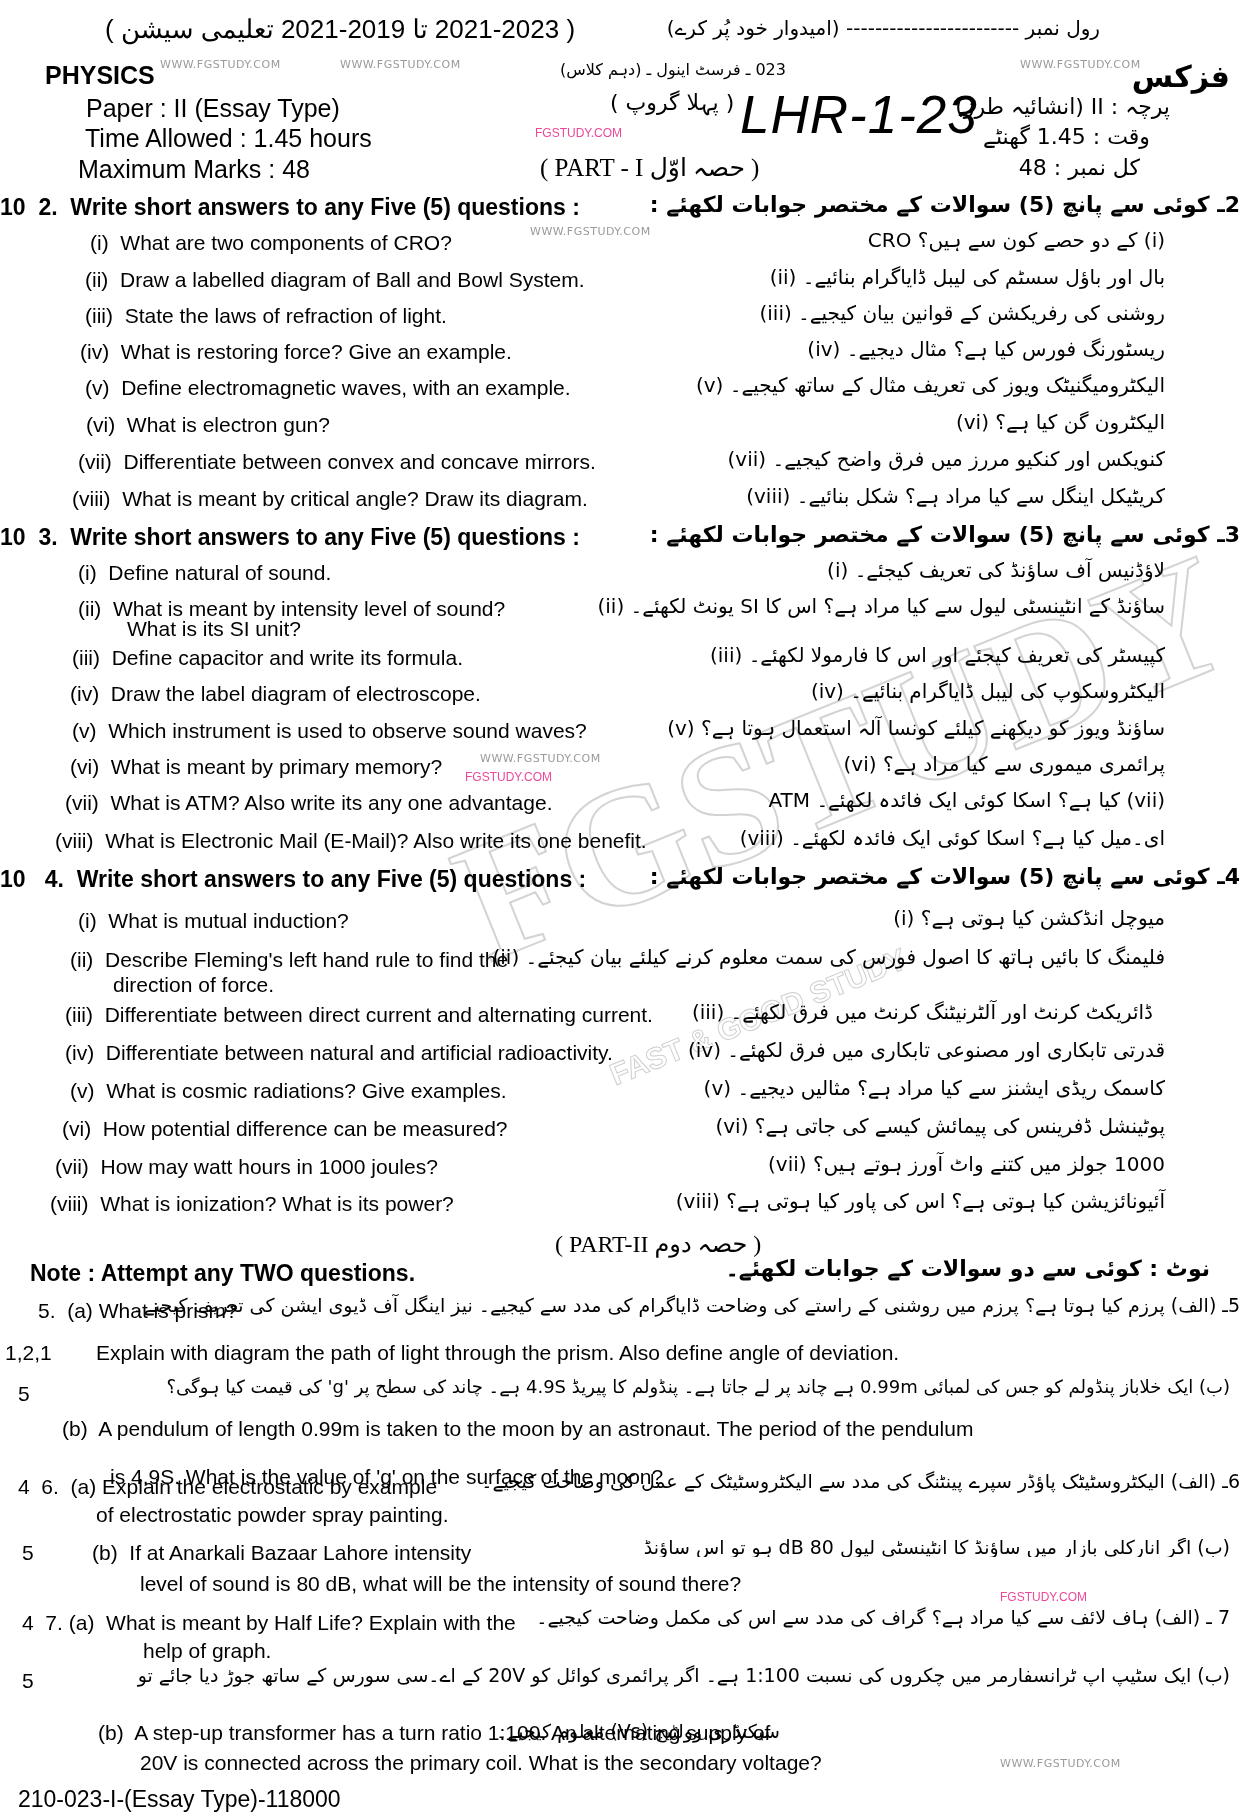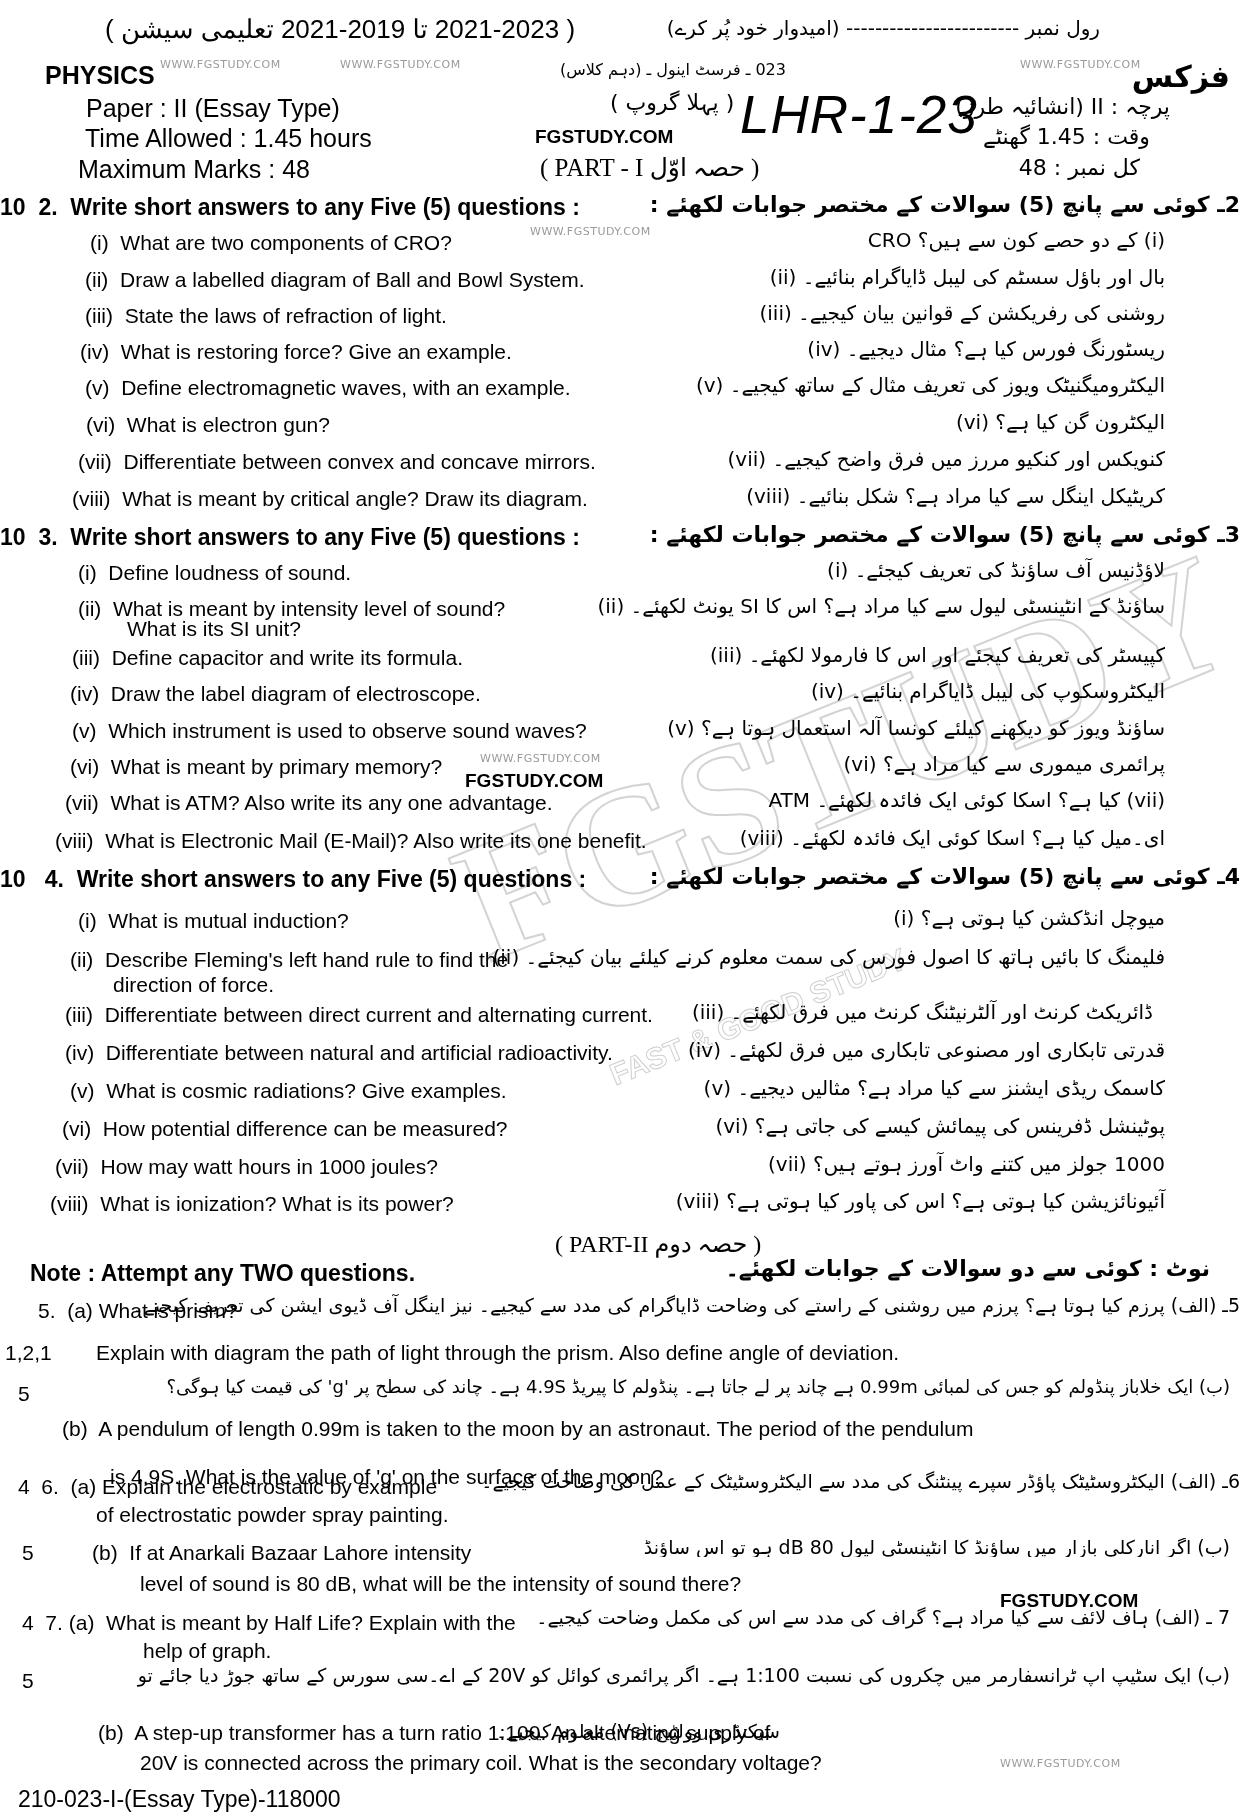--- a/index.html
+++ b/index.html
@@ -5,21 +5,21 @@
   html, body { margin:0; padding:0; background:#ffffff; }
   body { width:1250px; height:1820px; position:relative; overflow:hidden;
          font-family:"Liberation Sans", sans-serif; color:#000; }
   .ln { position:absolute; white-space:nowrap; line-height:1; }
   .en { font-family:"Liberation Sans", sans-serif; font-size:21px; }
   .enb { font-family:"Liberation Sans", sans-serif; font-size:23px; font-weight:bold; }
   .ur { font-family:"DejaVu Sans", sans-serif; font-size:20px; direction:rtl; text-align:right; }
   .urb { font-family:"DejaVu Sans", sans-serif; font-size:22px; font-weight:bold; direction:rtl; text-align:right; }
   .serif { font-family:"Liberation Serif", serif; }
   .wm { position:absolute; font-family:"DejaVu Sans", sans-serif; font-size:11px; color:#9a9a9a; white-space:nowrap; letter-spacing:0.5px; }
-  .wmb { position:absolute; font-family:"Liberation Sans", sans-serif; font-size:19px; font-weight:bold; color:#000000; white-space:nowrap; }
+  .wmb { position:absolute; font-family:"Liberation Sans", sans-serif; font-size:12px; font-weight:normal; color:#ec4899; white-space:nowrap; }
   .big-wm { position:absolute; left:430px; top:820px; font-family:"Liberation Serif", serif; font-size:170px; font-weight:bold;
             color:transparent; -webkit-text-stroke:2px #cfcfcf; transform:rotate(-22deg); transform-origin:left top; white-space:nowrap; opacity:0.9; }
   .small-wm { position:absolute; left:600px; top:1000px; font-family:"Liberation Sans", sans-serif; font-size:30px; font-weight:bold;
               color:transparent; -webkit-text-stroke:1px #cfcfcf; transform:rotate(-22deg); white-space:nowrap; }
   .hand { font-family:Liberation Sans, sans-serif; font-style:italic; font-size:53px; font-weight:normal; letter-spacing:1px; }
 </style>
 </head>
 <body>
 
 <div class="big-wm">FGSTUDY</div>
@@ -79,21 +79,21 @@
   <div class="ln ur" style="right:85px; top:449px;"><span>کنویکس اور کنکیو مررز میں فرق واضح کیجیے۔</span> <span>(vii)</span></div>
 
   <div class="ln en" style="left:72px; top:488px;"><span>(viii)</span>&nbsp; <span>What is meant by critical angle?  Draw its diagram.</span></div>
   <div class="ln ur" style="right:85px; top:486px;"><span>کریٹیکل اینگل سے کیا مراد ہے؟ شکل بنائیے۔</span> <span>(viii)</span></div>
 </section>
 
 <section>
   <div class="ln enb" style="left:0px; top:526px;"><span>10</span>&nbsp; <span>3.</span>&nbsp; <span>Write short answers to any Five (5) questions :</span></div>
   <div class="ln urb" style="right:10px; top:524px;">3ـ  کوئی سے پانچ (5) سوالات کے مختصر جوابات لکھئے :</div>
 
-  <div class="ln en" style="left:78px; top:562px;"><span>(i)</span>&nbsp; <span>Define loudness of sound.</span></div>
+  <div class="ln en" style="left:78px; top:562px;"><span>(i)</span>&nbsp; <span>Define natural of sound.</span></div>
   <div class="ln ur" style="right:85px; top:560px;"><span>لاؤڈنیس آف ساؤنڈ کی تعریف کیجئے۔</span> <span>(i)</span></div>
 
   <div class="ln en" style="left:78px; top:598px;"><span>(ii)</span>&nbsp; <span>What is meant by intensity level of sound?</span></div>
   <div class="ln en" style="left:127px; top:618px;">What is its SI unit?</div>
   <div class="ln ur" style="right:85px; top:596px; unicode-bidi:plaintext;"><span>ساؤنڈ کے انٹینسٹی لیول سے کیا مراد ہے؟ اس کا SI یونٹ لکھئے۔</span> <span>(ii)</span></div>
 
   <div class="ln en" style="left:72px; top:647px;"><span>(iii)</span>&nbsp; <span>Define capacitor and write its formula.</span></div>
   <div class="ln ur" style="right:85px; top:645px;"><span>کپیسٹر کی تعریف کیجئے اور اس کا فارمولا لکھئے۔</span> <span>(iii)</span></div>
 
   <div class="ln en" style="left:70px; top:683px;"><span>(iv)</span>&nbsp; <span>Draw the label diagram of electroscope.</span></div>

